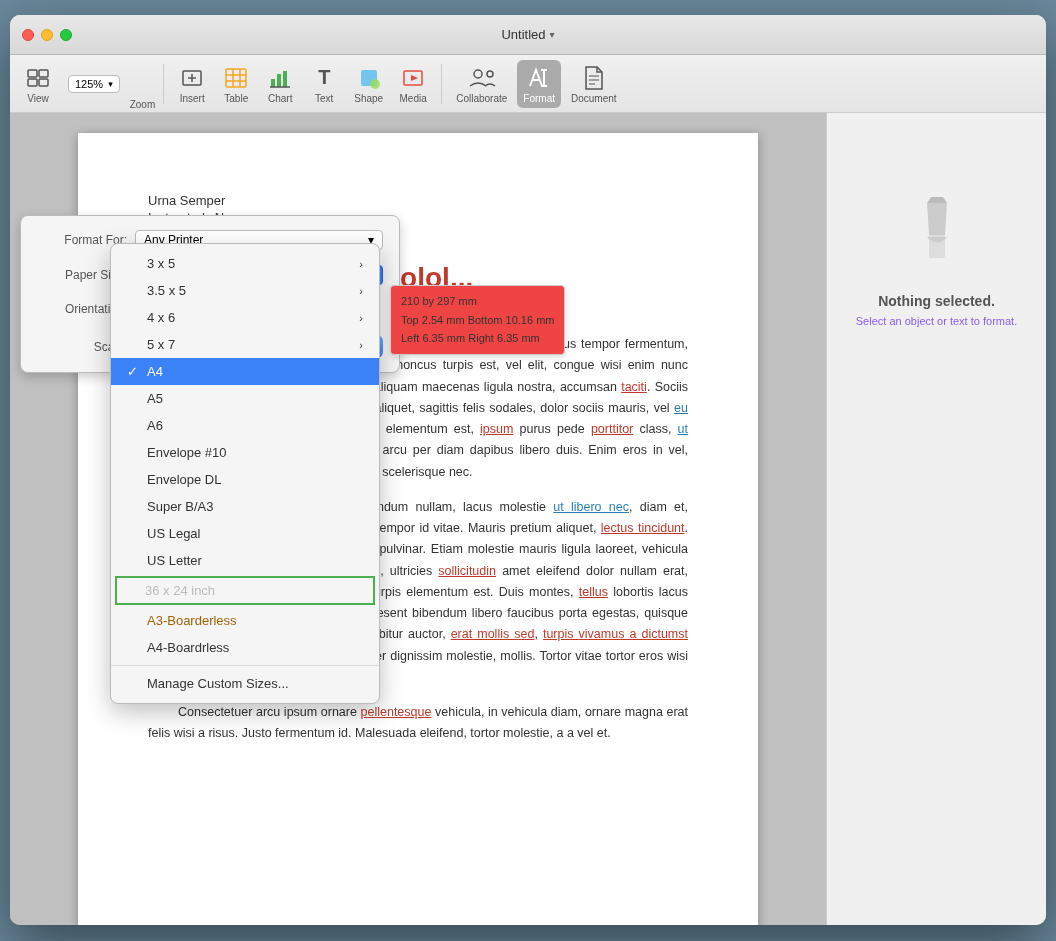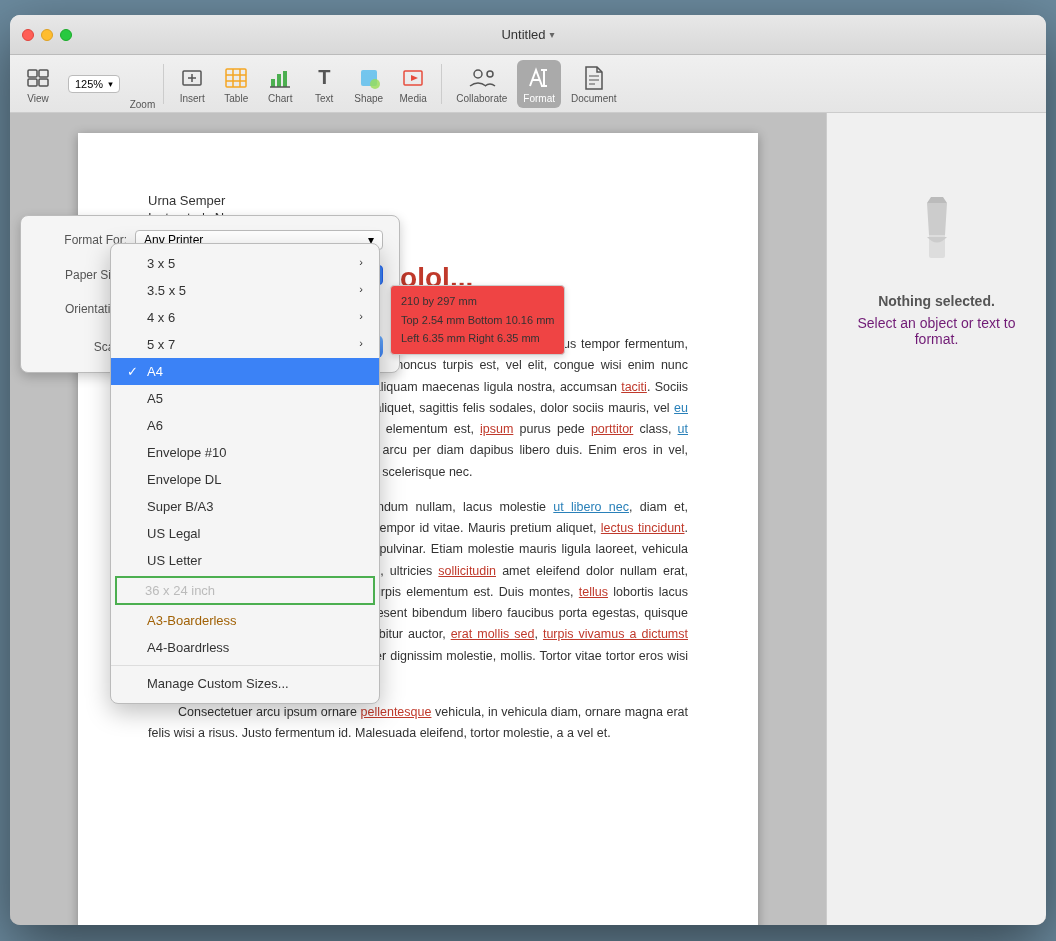--- a/index.html
+++ b/index.html
@@ -203,27 +203,28 @@
       margin-bottom: 16px;
       margin-top: 60px;
     }
     .right-panel-title {
       font-size: 14px;
       font-weight: 600;
       color: #555;
       margin-bottom: 6px;
     }
     .right-panel-subtitle {
-      font-size: 14px;
-      color: #701a75;
+      font-size: 11px;
+      color: #8b5cf6;
       text-align: center;
     }
 
     .popup-row {
       display: flex;
+      align-items: center;
       padding: 6px 16px;
       color: #333;
       cursor: pointer;
       position: relative;
     }
     .popup-row.selected {
       background: #3b82f6;
       color: #fff;
     }
     .popup-row.disabled {

